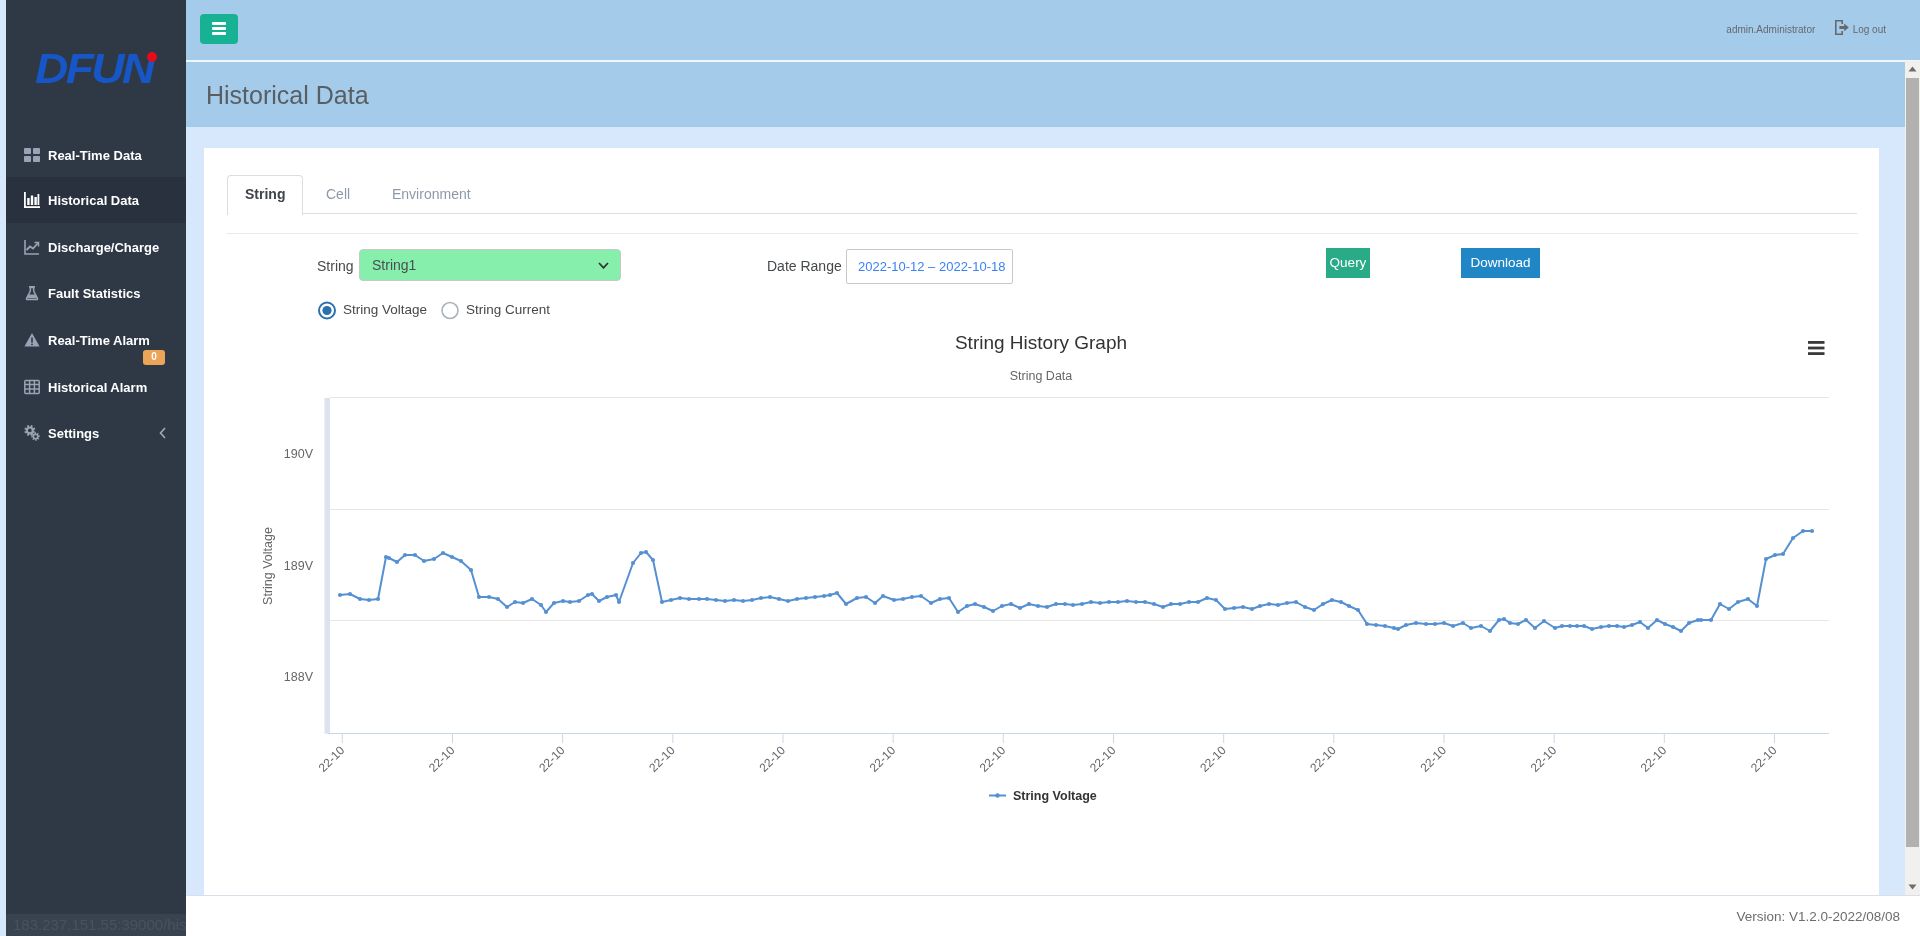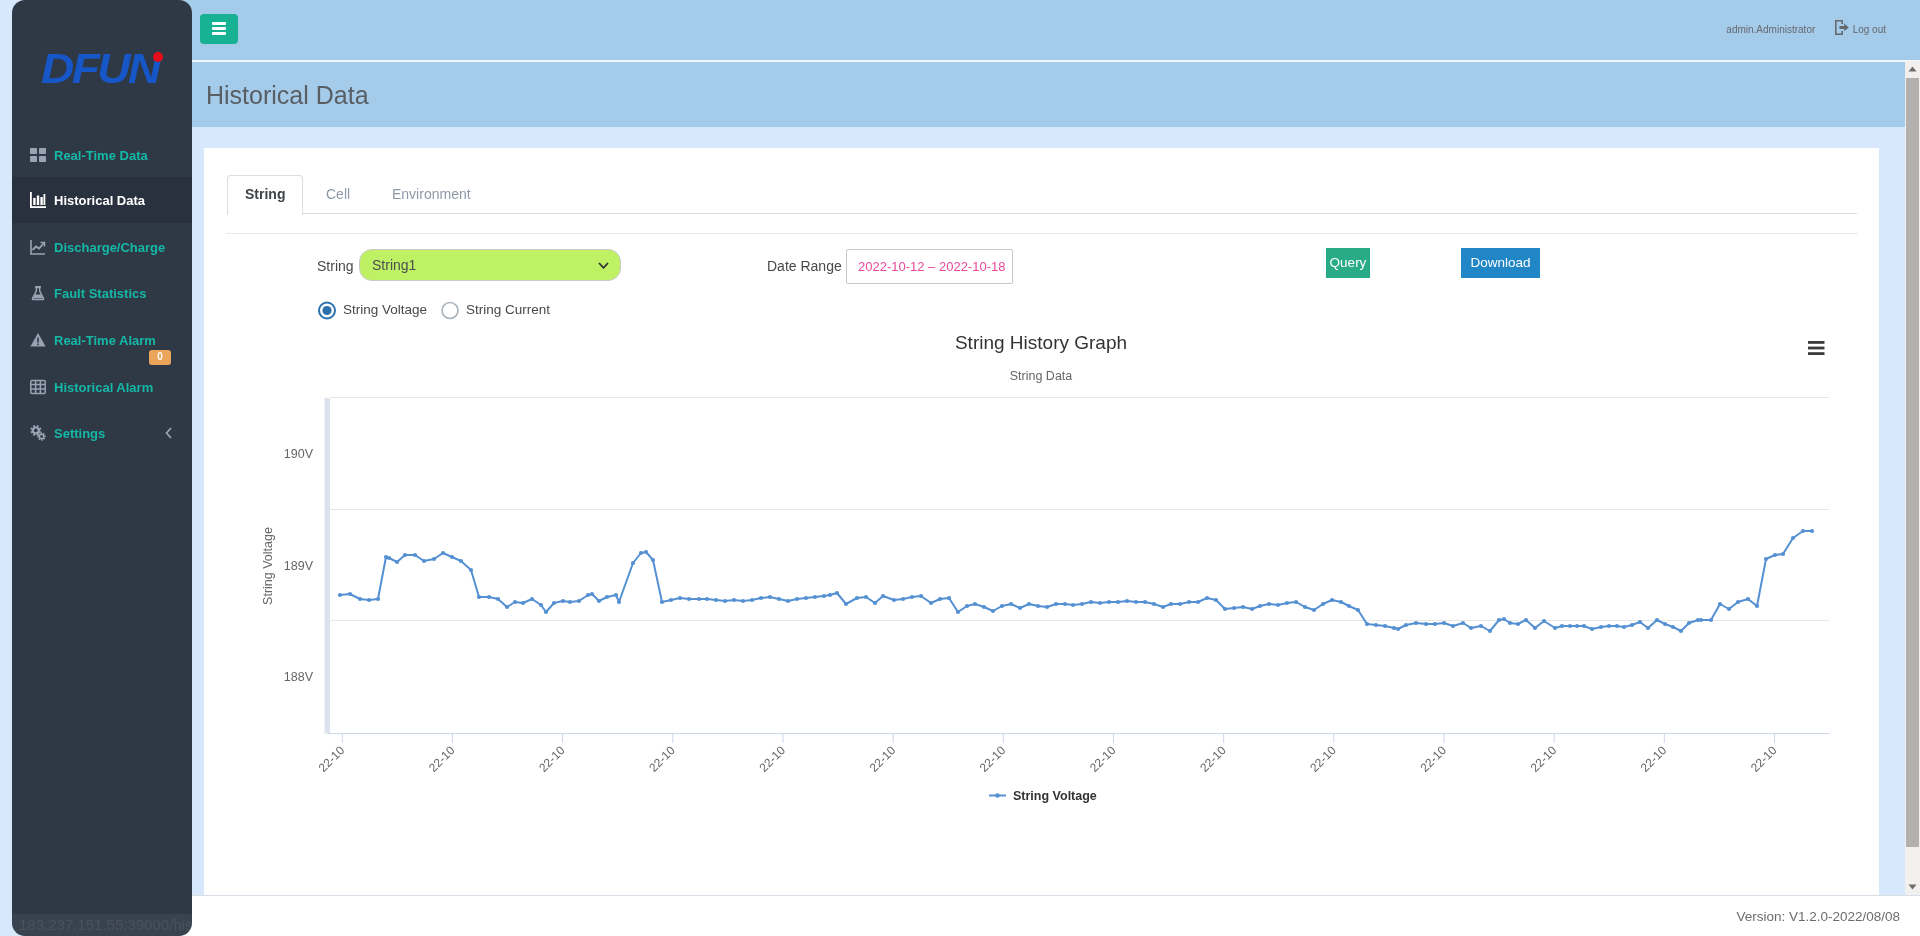--- a/index.html
+++ b/index.html
@@ -1,26 +1,26 @@
 <!DOCTYPE html>
 <html><head>
 <meta charset="utf-8">
 <style>
   * { margin:0; padding:0; box-sizing:border-box; }
   html,body { width:1920px; height:936px; overflow:hidden; font-family:"Liberation Sans", sans-serif; background:#d7e8fc; }
   .abs { position:absolute; }
 
   
-  #sidebar { position:absolute; left:12px; top:0; width:180px; height:936px; background:#2f3946; z-index:5;border-radius:13px; }
+  #sidebar { position:absolute; left:6px; top:0; width:180px; height:936px; background:#2f3946; z-index:5; }
   #logo { position:absolute; left:29px; top:43px; width:130px; height:42px; }
   #logo .txt { font-style:italic; font-weight:bold; font-size:46px; color:#1656c6; letter-spacing:-2.5px; transform:scaleY(0.92); transform-origin:left top; }
   #logo .dot { position:absolute; left:112px; top:9px; width:10px; height:10px; border-radius:50%; background:#e60c18; }
   .mitem { position:absolute; left:0; width:180px; height:46px; }
   .mitem .micon { position:absolute; left:18px; top:50%; transform:translateY(-50%); width:16px; height:16px; }
-  .mitem .mtxt { position:absolute; left:42px; top:50%; transform:translateY(-50%); font-size:13px; font-weight:600; color:#14b8a6; white-space:nowrap; }
+  .mitem .mtxt { position:absolute; left:42px; top:50%; transform:translateY(-50%); font-size:13px; font-weight:600; color:#ffffff; white-space:nowrap; }
   .mitem.active { background:#28313d; }
   .mitem.active .mtxt { color:#ffffff; font-weight:700; }
   .badge0 { position:absolute; left:137px; top:350px; width:22px; height:15px; background:#eca558; border-radius:3px; color:#fff; font-size:10px; font-weight:bold; text-align:center; line-height:14px; z-index:6; }
 
   
   #navbar { position:absolute; left:180px; top:0; width:1740px; height:62px; background:#a5cbeb; border-bottom:2px solid #f2f7fc; z-index:4; }
   #menubtn { position:absolute; left:20px; top:14px; width:38px; height:30px; background:#17b294; border-radius:4px; }
   #menubtn .bar { position:absolute; left:12px; width:14px; height:3px; background:#fff; border-radius:1px; }
   #topright { position:absolute; right:34px; top:0; height:60px; line-height:60px; font-size:10px; color:#64696e; white-space:nowrap; }
 
@@ -33,24 +33,24 @@
   #card { position:absolute; left:24px; top:21px; width:1675px; height:747px; background:#ffffff; }
 
   
   #tabline1 { position:absolute; left:23px; top:65px; width:1630px; height:1px; background:#ddd; }
   #tabactive { position:absolute; left:23px; top:27px; width:76px; height:40px; background:#fff; border:1px solid #ddd; border-bottom:none; border-radius:4px 4px 0 0; }
   .tabtxt { position:absolute; top:27px; height:39px; line-height:39px; font-size:14px; white-space:nowrap; }
   #tabline2 { position:absolute; left:22px; top:85px; width:1632px; height:1px; background:#ebebeb; }
 
   
   .flabel { position:absolute; font-size:14px; color:#46494c; white-space:nowrap; }
-  #selbox { position:absolute; left:155px; top:101px; width:262px; height:32px; border:1px solid #c8c8c8; border-radius:13px; background:#bef264; }
+  #selbox { position:absolute; left:155px; top:101px; width:262px; height:32px; border:1px solid #c8c8c8; border-radius:4px; background:#86efac; }
   #selbox .stxt { position:absolute; left:12px; top:0; height:30px; line-height:30px; font-size:14px; color:#4a4e52; }
   #datebox { position:absolute; left:642px; top:101px; width:167px; height:35px; border:1px solid #c8c8c8; border-radius:2px; background:#fff; }
-  #datebox .dtxt { position:absolute; left:11px; top:0; height:33px; line-height:33px; font-size:13px; white-space:nowrap; color:#ec4899; }
+  #datebox .dtxt { position:absolute; left:11px; top:0; height:33px; line-height:33px; font-size:13px; white-space:nowrap; color:#3b82f6; }
   .btn { position:absolute; top:100px; height:30px; color:#fff; font-size:13.5px; text-align:center; line-height:30px; }
   #qbtn { left:1122px; width:44px; background:#29ab87; }
   #dbtn { left:1257px; width:79px; background:#2186c6; }
 
   
   .rlabel { position:absolute; top:153px; height:18px; line-height:18px; font-size:13.5px; color:#46494c; white-space:nowrap; }
 </style>
 </head>
 <body>
 

